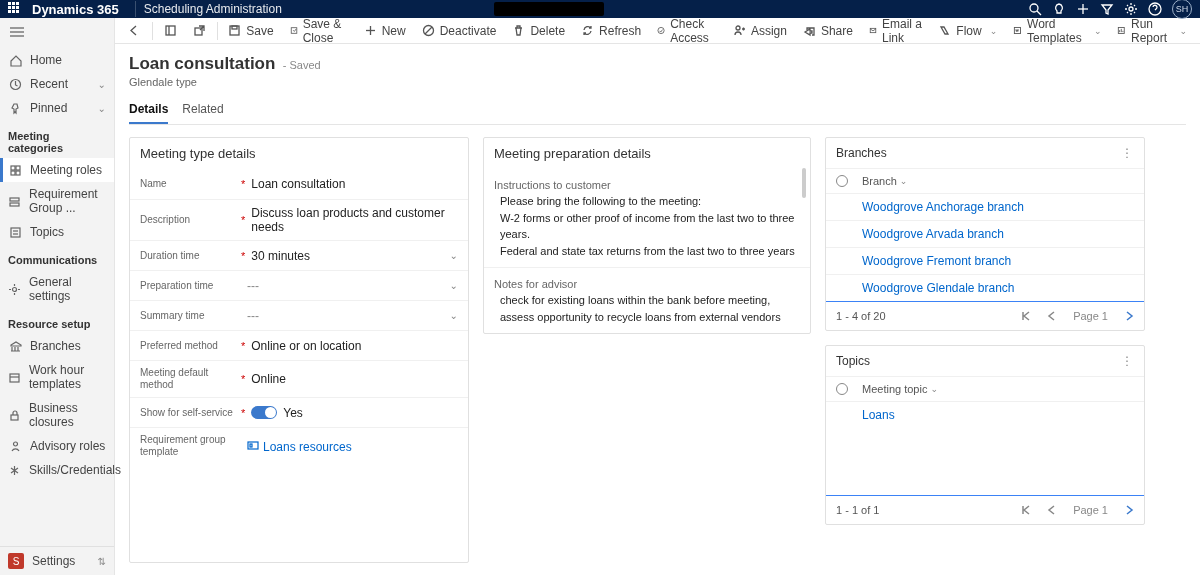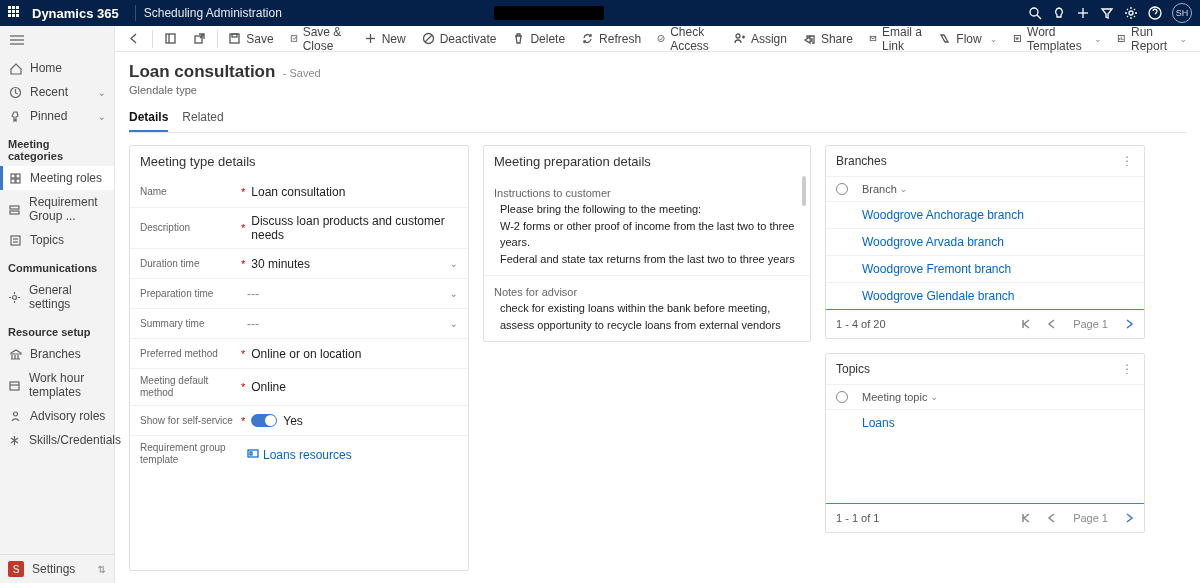--- a/index.html
+++ b/index.html
@@ -1,17 +1,17 @@
 <!DOCTYPE html>
 <html><head>
 <meta charset="utf-8">
 <style>
 *{box-sizing:border-box;margin:0;padding:0;font-family:"Segoe UI",Arial,sans-serif}
 body{width:1200px;height:583px;overflow:hidden;background:#fff;font-size:12px;color:#333}
-.topbar{height:26px;background:#052049;display:flex;align-items:center;color:#fff;padding:1px 8px}
+.topbar{height:18px;background:#052049;display:flex;align-items:center;color:#fff;padding:1px 8px}
 .waffle{width:14px;height:14px;display:grid;grid-template-columns:repeat(3,3px);grid-template-rows:repeat(3,3px);gap:1px;margin-right:10px}
 .waffle span{background:#fff}
 .brand{font-weight:600;font-size:13px;margin-right:8px}
 .sep-v{width:1px;height:16px;background:#3a5070;margin:0 8px}
 .area{font-size:12px;opacity:.9}
 .top-right{margin-left:auto;display:flex;align-items:center;gap:10px}
 .top-right svg{width:14px;height:14px;fill:none;stroke:#fff;stroke-width:1.3}
 .avatar{width:20px;height:20px;border:1px solid #9db0c8;border-radius:50%;display:flex;align-items:center;justify-content:center;font-size:9px;color:#d0dae8}
 .redact{margin-left:auto;margin-right:auto;width:110px;height:14px;background:#000;border-radius:2px}
 
@@ -219,20 +219,29 @@
             <svg viewBox="0 0 13 13" fill="none" stroke="#666" stroke-width="1.2">
               <rect x="2" y="3" width="9" height="8"></rect>
               <line x1="2" y1="6" x2="11" y2="6"></line>
             </svg>
           </span>
           <span>Work hour templates</span>
         </div>
         <div class="sb-item">
           <span class="sb-ico">
             <svg viewBox="0 0 13 13" fill="none" stroke="#666" stroke-width="1.2">
+              <rect x="3" y="6" width="7" height="5"></rect>
+              <path d="M5 6V4a2 2 0 0 1 4 0v2"></path>
+            </svg>
+          </span>
+          <span>Business closures</span>
+        </div>
+        <div class="sb-item">
+          <span class="sb-ico">
+            <svg viewBox="0 0 13 13" fill="none" stroke="#666" stroke-width="1.2">
               <circle cx="6.5" cy="4" r="2"></circle>
               <path d="M3 11a4 4 0 0 1 7 0"></path>
             </svg>
           </span>
           <span>Advisory roles</span>
         </div>
         <div class="sb-item">
           <span class="sb-ico">
             <svg viewBox="0 0 13 13" fill="none" stroke="#666" stroke-width="1.2">
               <path d="M6.5 2v9M3 4l7 5M10 4l-7 5"></path>

